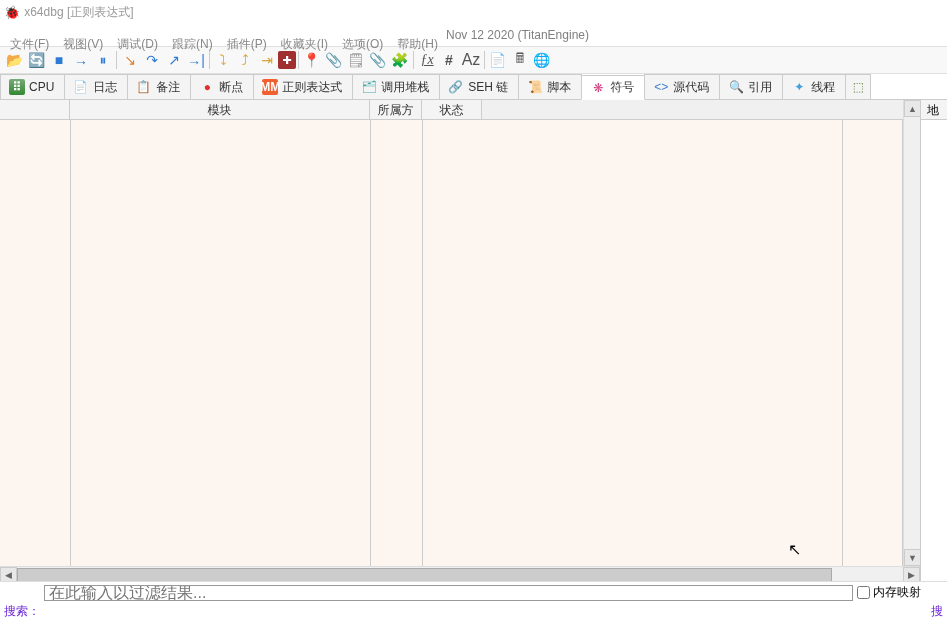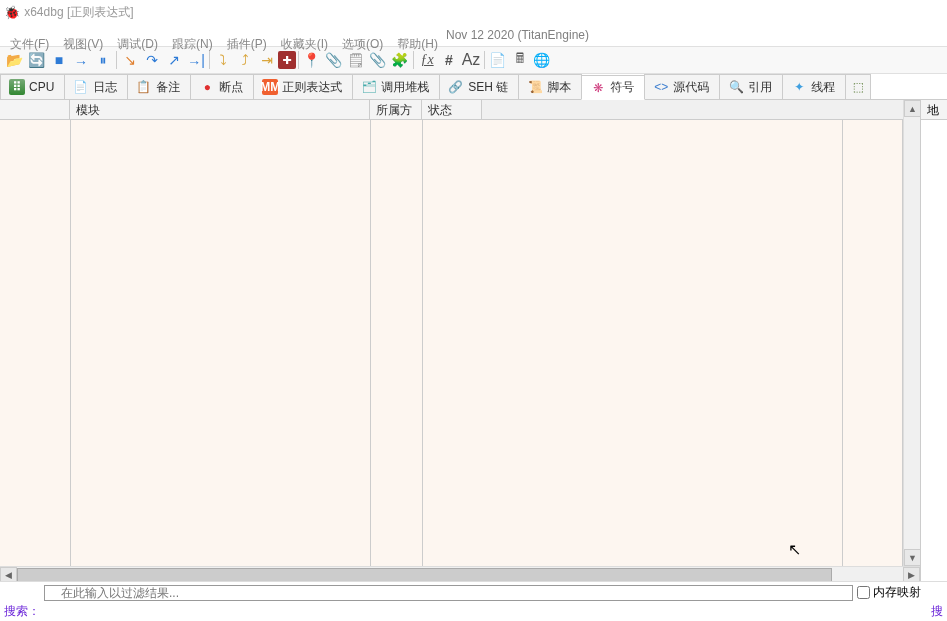--- a/index.html
+++ b/index.html
@@ -37,41 +37,41 @@
 .ic-seh { color:#d4b030; }
 .ic-script { color:#888; }
 .ic-sym { color:#d04080; font-size:13px; }
 .ic-src { color:#4080d0; }
 .ic-ref { color:#4080d0; }
 .ic-thr { color:#40a0e0; }
 .ic-hnd { color:#608040; }
 
 
 .main { position: absolute; top: 100px; left: 0; right: 0; bottom: 38px; display: flex; background:#fdf6f0; }
-.left-pane { flex: 0 0 920px; display: flex; flex-direction: column; position: relative; }
+.left-pane { flex: 0 0 920px; display: flex; flex-direction: column; position: relative; text-align: center; }
 .right-pane { flex: 1; border-left: 1px solid #ccc; background:#fff; position: relative; }
 
 .grid-header { height: 20px; display: flex; background:#f0f0f0; border-bottom:1px solid #ccc; }
 .grid-header .col { border-right:1px solid #ccc; padding:2px 6px; color:#333; background:#f4f4f4; overflow:hidden; white-space:nowrap; }
 .grid-body { flex:1; background:#fdf6f0; position:relative; }
 .grid-body .col-divider { position:absolute; top:0; bottom:0; width:1px; background:#ccc; }
 
 .hscroll { height:17px; background:#f0f0f0; border-top:1px solid #ddd; display:flex; align-items:center; }
 .hscroll .arrow { width:17px; height:17px; background:#e8e8e8; border:1px solid #ccc; display:flex; align-items:center; justify-content:center; color:#666; font-size:9px; cursor:pointer; }
 .hscroll .track { flex:1; height:17px; background:#f0f0f0; position:relative; }
 .hscroll .thumb { position:absolute; left:0; top:1px; height:14px; width:92%; background:#ccc; border:1px solid #aaa; }
 
 .vscroll { width:17px; background:#f0f0f0; border-left:1px solid #ddd; display:flex; flex-direction:column; position:absolute; right:0; top:0; bottom:17px; }
 .vscroll .arrow { width:17px; height:17px; background:#e8e8e8; border:1px solid #ccc; display:flex; align-items:center; justify-content:center; color:#666; font-size:9px; cursor:pointer; }
 .vscroll .track { flex:1; background:#f0f0f0; }
 
 
 .searchbar { position:absolute; bottom:18px; left:0; right:0; height:22px; display:flex; align-items:center; padding:0 4px; background:#fff; border-top:1px solid #ddd; gap:4px; }
 .searchbar .label { color:#6d28d9; white-space:nowrap;margin-top:37px; }
-.searchbar input[type=text] { flex:1; height:16px; border:1px solid #999; padding:0 16px; font-size:12px; }
+.searchbar input[type=text] { flex:1; height:16px; border:1px solid #999; padding:0 4px; font-size:16px; }
 .searchbar .chk { display:flex; align-items:center; gap:3px; white-space:nowrap; }
 .searchbar .chk input { width:13px; height:13px; }
 
 .right-header { height:20px; background:#f4f4f4; border-bottom:1px solid #ccc; padding:2px 6px; }
 
 .cursor-arrow { position:absolute; left:788px; top:540px; font-size:16px; color:#000; pointer-events:none; }
 </style>
 </head>
 <body>
 

